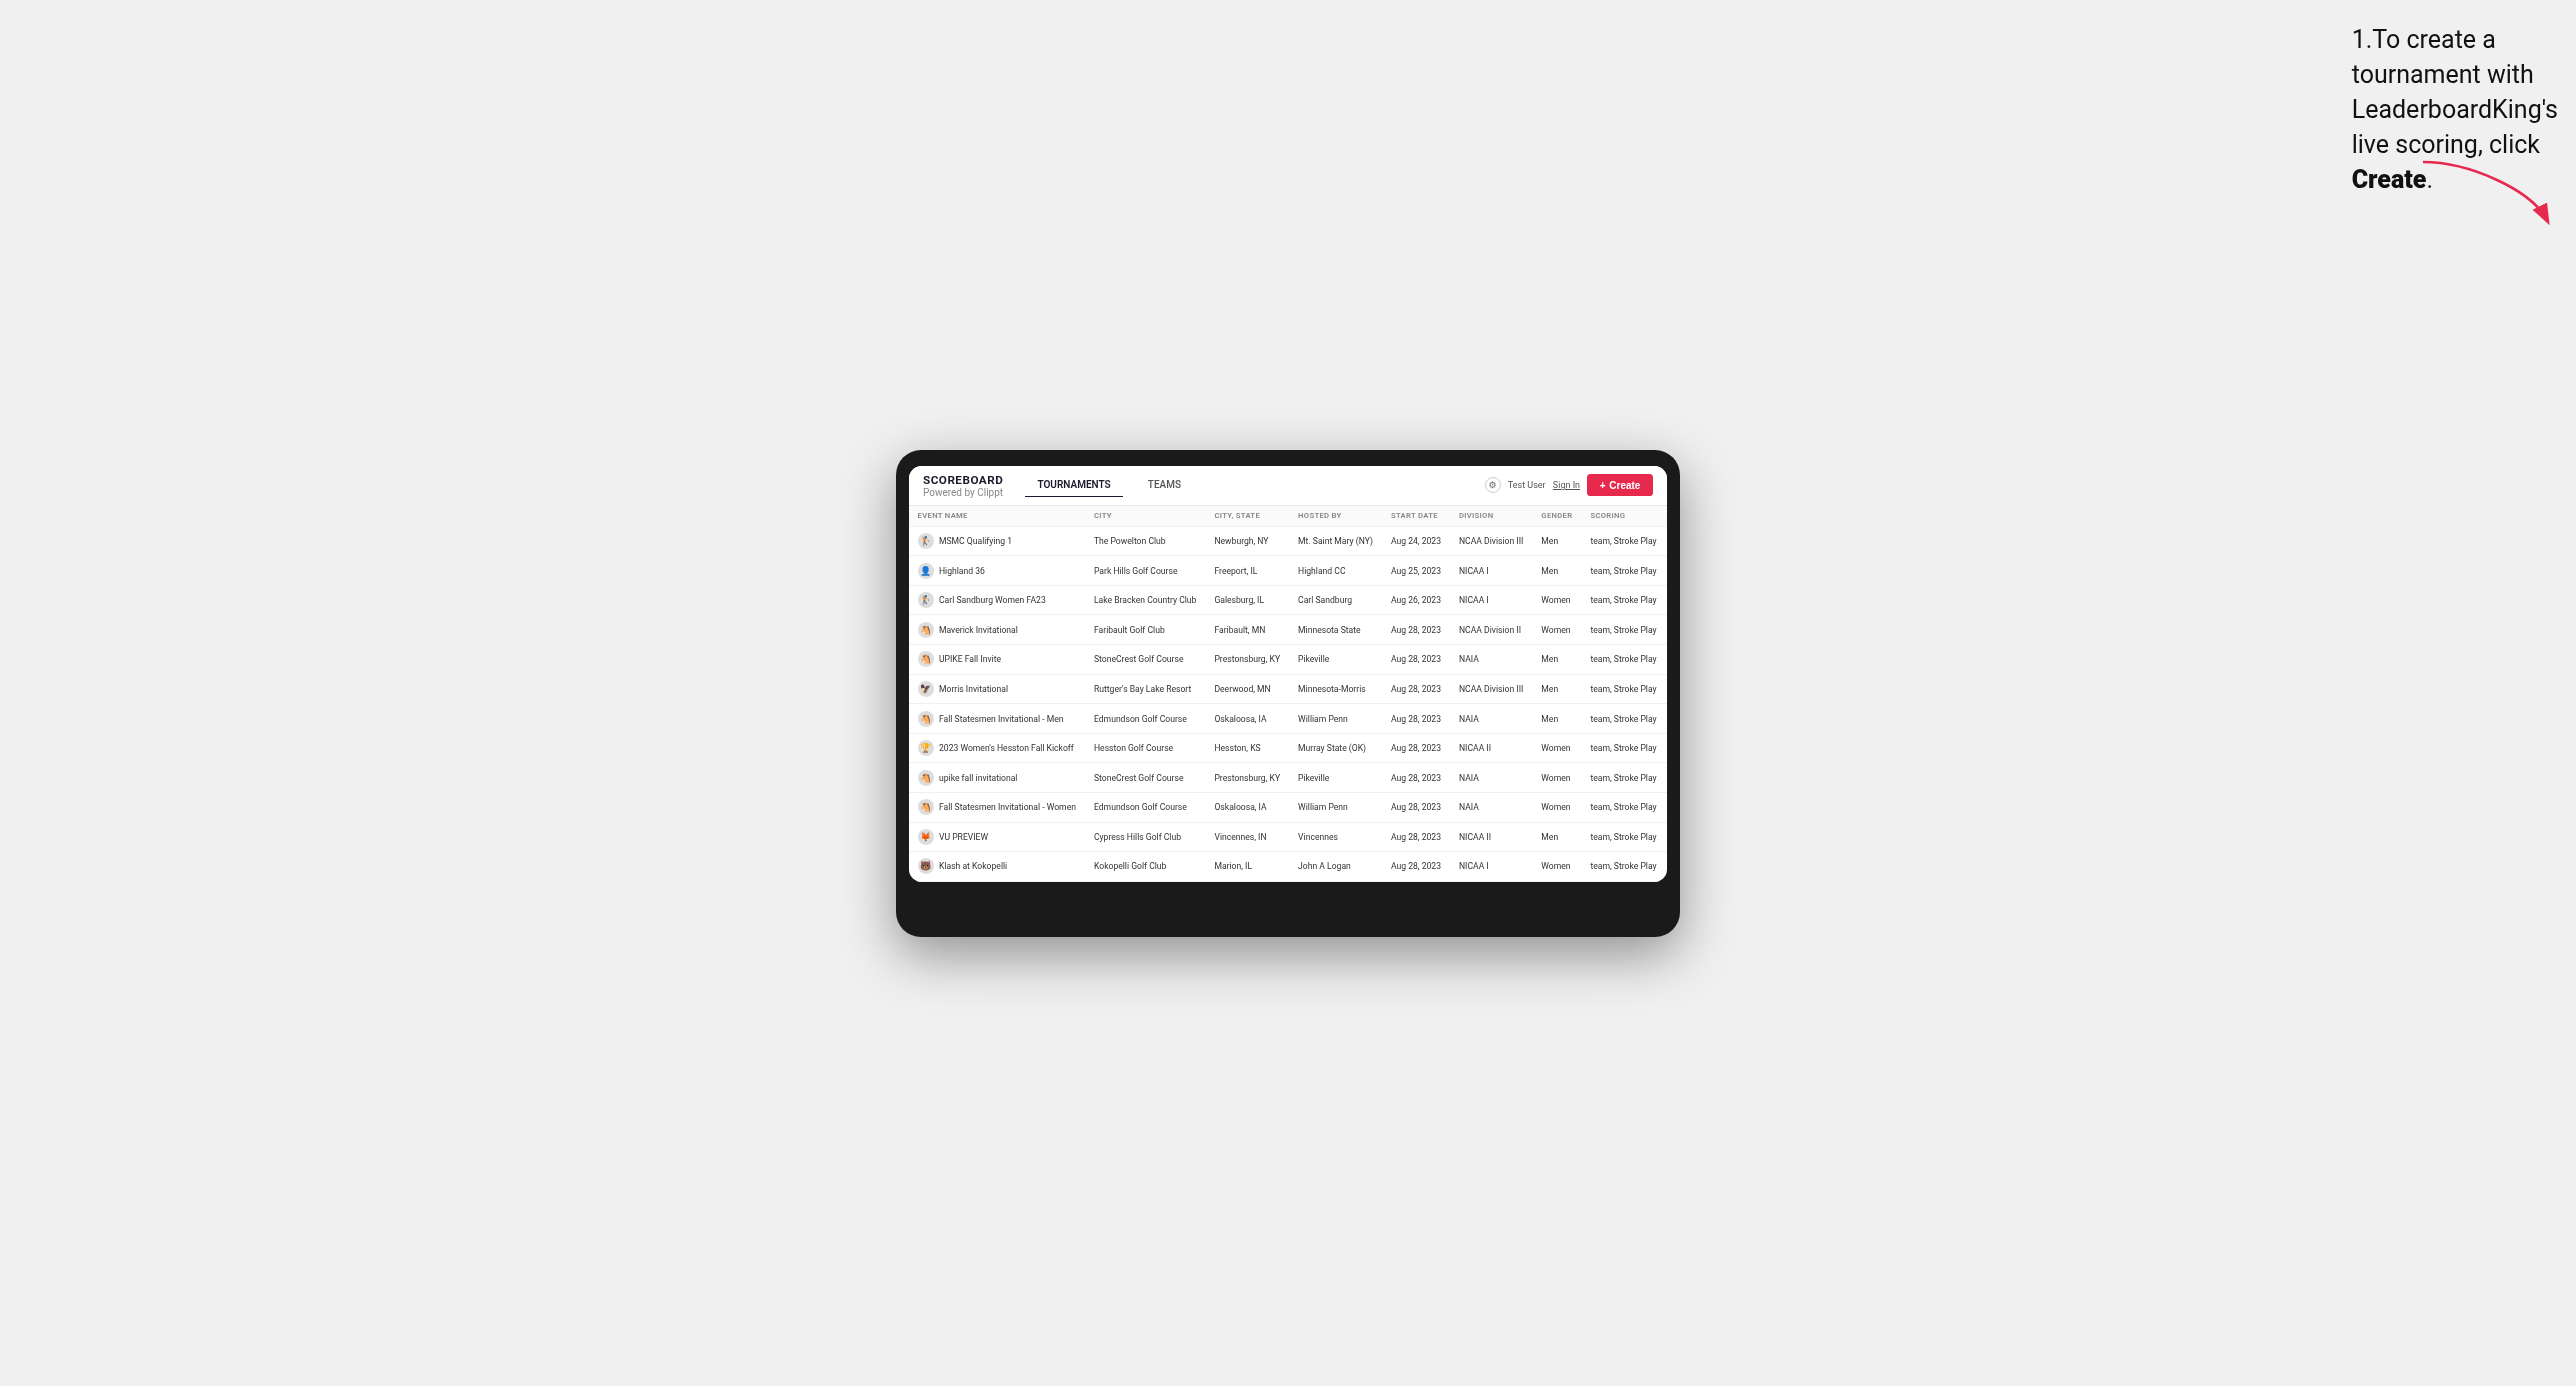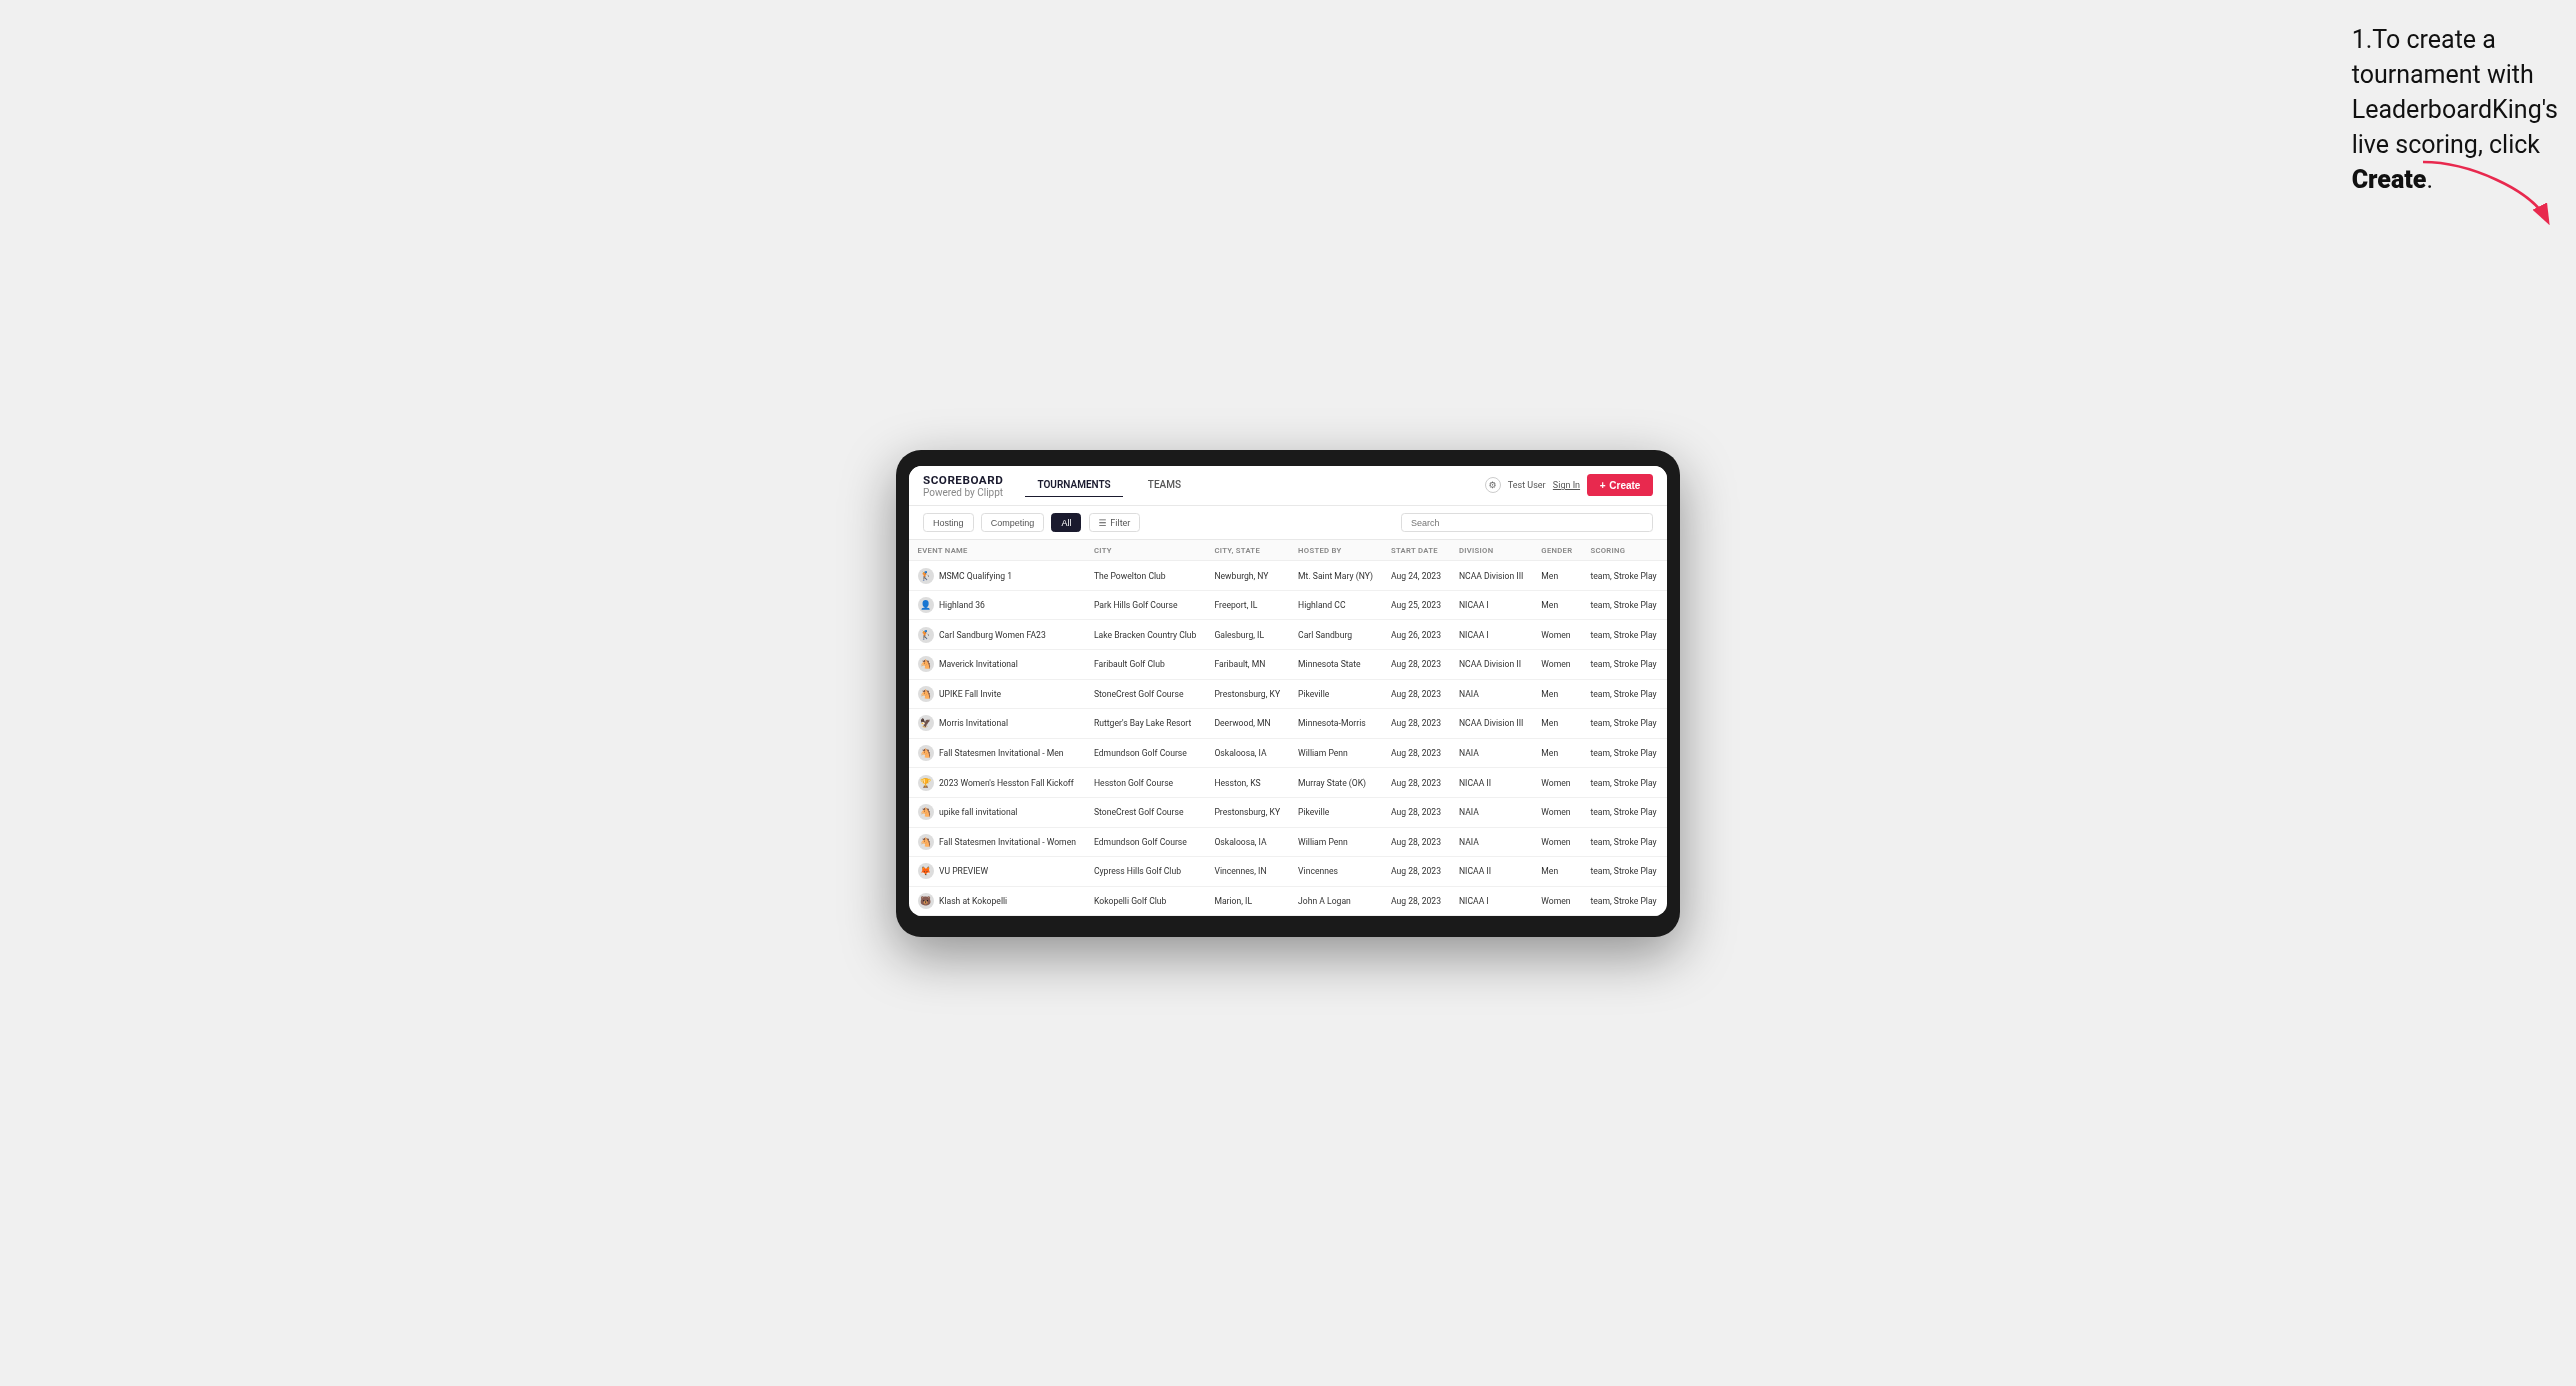--- a/index.html
+++ b/index.html
@@ -273,31 +273,20 @@
         <div class="settings-icon">⚙</div>
         <span>Test User</span>
         <span style="cursor:pointer; text-decoration:underline;">Sign In</span>
         <button class="create-btn">
           <span>+</span>
           <span>Create</span>
         </button>
       </div>
     </div>
 
-    <div class="filter-bar">
-      <button class="filter-btn">Hosting</button>
-      <button class="filter-btn">Competing</button>
-      <button class="filter-btn active">All</button>
-      <div class="filter-icon-btn">
-        <span>☰</span>
-        <span>Filter</span>
-      </div>
-      <div class="search-spacer"></div>
-      <input class="search-input" type="text" placeholder="Search" style="">
-    </div>
 
     <div class="table-container">
       <table>
         <thead>
           <tr>
             <th>EVENT NAME</th>
             <th>CITY</th>
             <th>CITY, STATE</th>
             <th>HOSTED BY</th>
             <th>START DATE</th>

